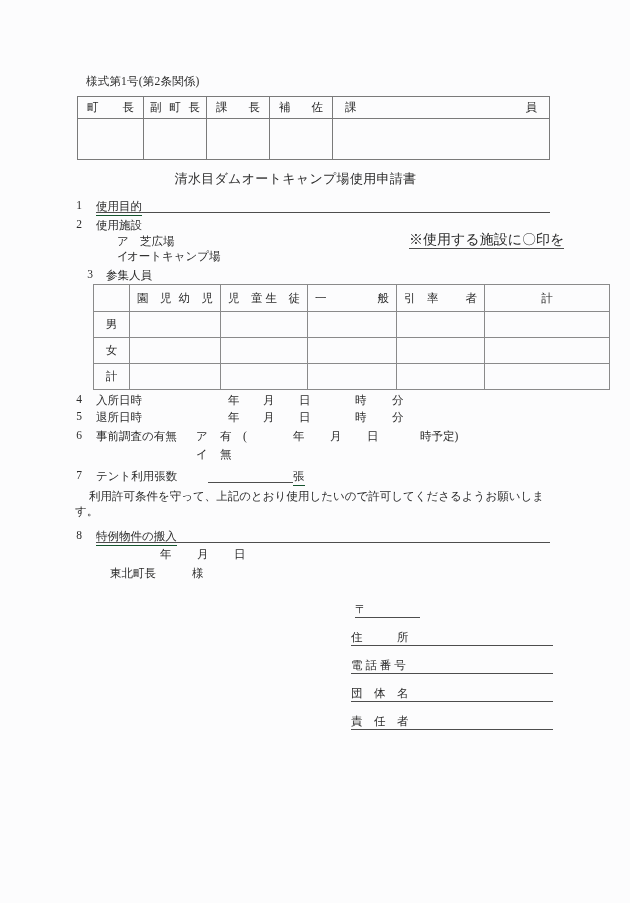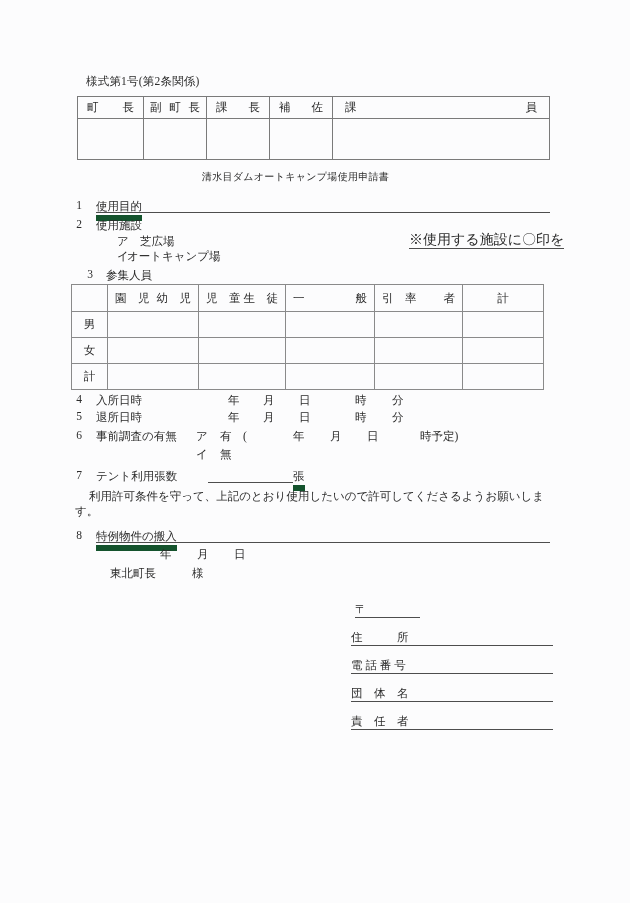--- a/index.html
+++ b/index.html
@@ -29,21 +29,21 @@
     font-size: 11.5px;
     line-height: 14px;
     letter-spacing: 0.2px;
   }
   .ul-line {
     position: absolute;
     height: 0;
     border-bottom: 1px solid #4d4d4d;
   }
   .uline {
-    border-bottom: 6px solid #14532d;
+    border-bottom: 1px solid #14532d;
     padding-bottom: 1px;
   }
 
   
   #form-code {
     left: 77px;
     top: 74px;
     font-size: 11.5px;
     margin-left: 9px;
   }
@@ -79,21 +79,21 @@
     padding: 0 12px;
   }
 
   
   #doc-title {
     position: absolute;
     left: 0;
     top: 170px;
     width: 591px;
     text-align: center;
-    font-size: 10px;
+    font-size: 13px;
     letter-spacing: 0.3px;
   }
 
   
   .item-num {
     position: absolute;
     font-size: 11.5px;
     width: 14px;
     text-align: center;
   }
@@ -114,23 +114,23 @@
   }
   #usage-note span {
     border-bottom: 1px solid #4d4d4d;
     display: inline-block;
     padding-bottom: 0px;
   }
 
   
   #people-table {
     position: absolute;
-    left: 71px;
+    left: 93px;
     top: 284px;
-    width: 473px;
+    width: 517px;
     border-collapse: collapse;
     table-layout: fixed;
   }
   #people-table td {
     border: 1px solid #8a8a8a;
     font-size: 11.5px;
     padding: 0;
     text-align: center;
     vertical-align: middle;
     height: 25px;

